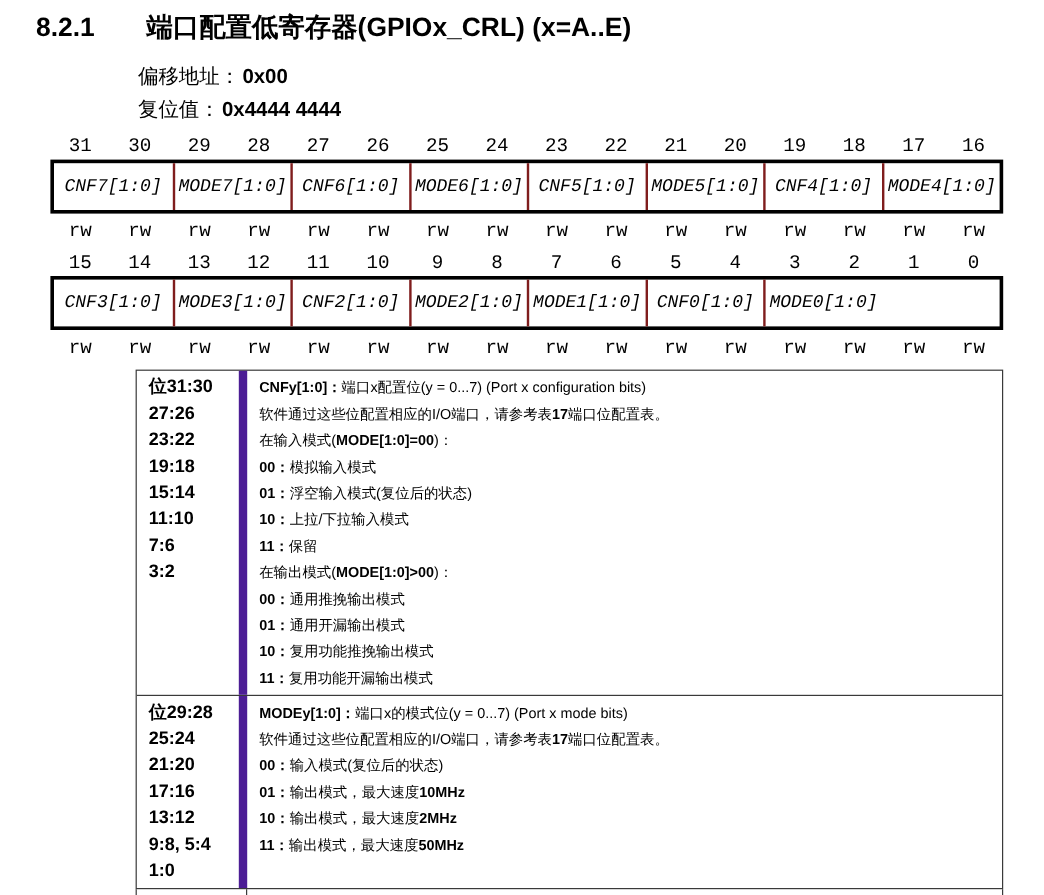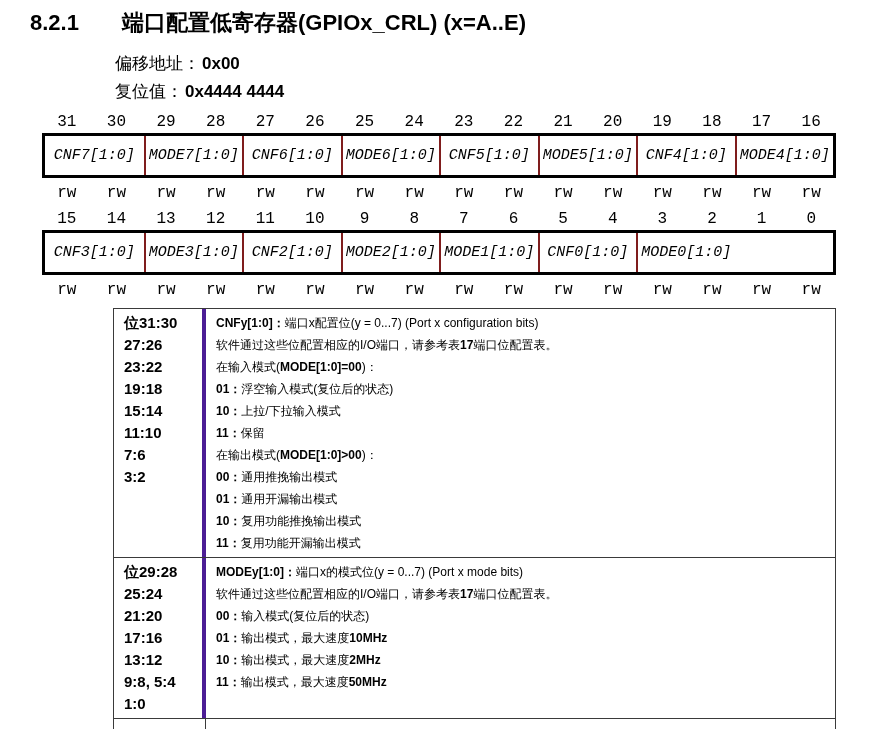--- a/index.html
+++ b/index.html
@@ -63,21 +63,21 @@
   
   #desc-table {
     margin: 10px 0 0 113px;
     width: 723px;
     border: 1px solid #3a3a3a;
   }
   .desc-row { display: flex; }
   .desc-row + .desc-row { border-top: 1px solid #3a3a3a; }
   .desc-left {
     width: 92px; flex: 0 0 92px;
-    border-right: 4px solid #4c1d95;
+    border-right: 7px solid #4c1d95;
     padding: 3px 0 3px 10px;
     font-size: 15px; line-height: 22px;
   }
   .range-line { font-weight: 600; }
   .desc-right {
     flex: 1;
     padding: 3px 10px 3px 10px;
     font-size: 12px; line-height: 22px;
   }
   .desc-line { white-space: nowrap; overflow: hidden; }
@@ -215,20 +215,21 @@
           <div class="range-line">19:18</div>
           <div class="range-line">15:14</div>
           <div class="range-line">11:10</div>
           <div class="range-line">7:6</div>
           <div class="range-line">3:2</div>
         </div>
         <div class="desc-right">
           <div class="desc-line"><span class="seg bold">CNFy[1:0]：</span><span class="seg">端口x配置位(y = 0...7) (Port x configuration bits)</span></div>
           <div class="desc-line"><span class="seg">软件通过这些位配置相应的I/O端口，请参考表</span><span class="seg bold">17</span><span class="seg">端口位配置表。</span></div>
           <div class="desc-line"><span class="seg">在输入模式(</span><span class="seg bold">MODE[1:0]=00</span><span class="seg">)：</span></div>
+          <div class="desc-line"><span class="seg bold">00：</span><span class="seg">模拟输入模式</span></div>
           <div class="desc-line"><span class="seg bold">01：</span><span class="seg">浮空输入模式(复位后的状态)</span></div>
           <div class="desc-line"><span class="seg bold">10：</span><span class="seg">上拉/下拉输入模式</span></div>
           <div class="desc-line"><span class="seg bold">11：</span><span class="seg">保留</span></div>
           <div class="desc-line"><span class="seg">在输出模式(</span><span class="seg bold">MODE[1:0]&gt;00</span><span class="seg">)：</span></div>
           <div class="desc-line"><span class="seg bold">00：</span><span class="seg">通用推挽输出模式</span></div>
           <div class="desc-line"><span class="seg bold">01：</span><span class="seg">通用开漏输出模式</span></div>
           <div class="desc-line"><span class="seg bold">10：</span><span class="seg">复用功能推挽输出模式</span></div>
           <div class="desc-line"><span class="seg bold">11：</span><span class="seg">复用功能开漏输出模式</span></div>
         </div>
       </div>

